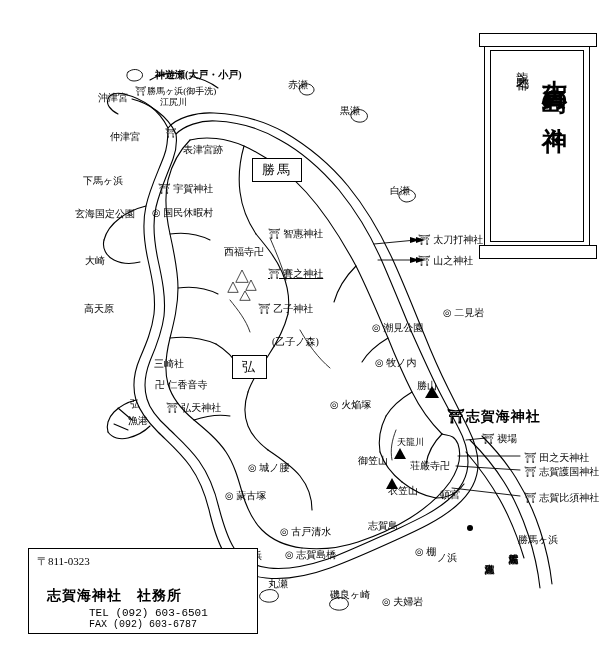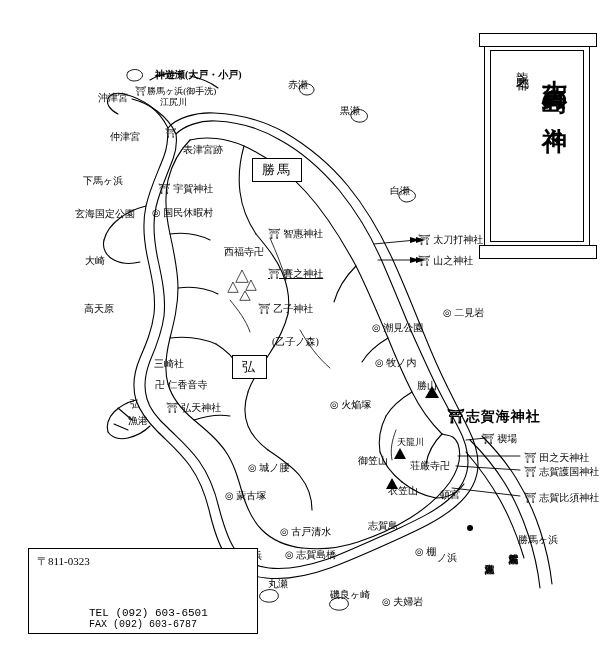--- a/index.html
+++ b/index.html
@@ -265,17 +265,18 @@
       <div class="lbl sm" style="left: 518px; top: 534px;">勝馬ヶ浜</div>
       <div class="lbl sm" style="left: 268px; top: 578px;">丸瀬</div>
       <div class="lbl sm" style="left: 330px; top: 589px;">磯良ヶ崎</div>
       <div class="lbl sm" style="left: 382px; top: 596px;">◎ 夫婦岩</div>
       <div class="lbl sm vertical" style="left: 484px; top: 556px;">志賀島漁港</div>
       <div class="lbl sm vertical" style="left: 508px; top: 546px;">志賀島渡船場</div>
     </div>
 
   <div id="address-box">
     <div class="l1">〒811-0323</div>
+    <div class="l3">志賀海神社　社務所</div>
     <div class="l4">TEL (092) 603-6501</div>
     <div class="l5">FAX (092) 603-6787</div>
   </div>
 
 </div>
 
 </body></html>

